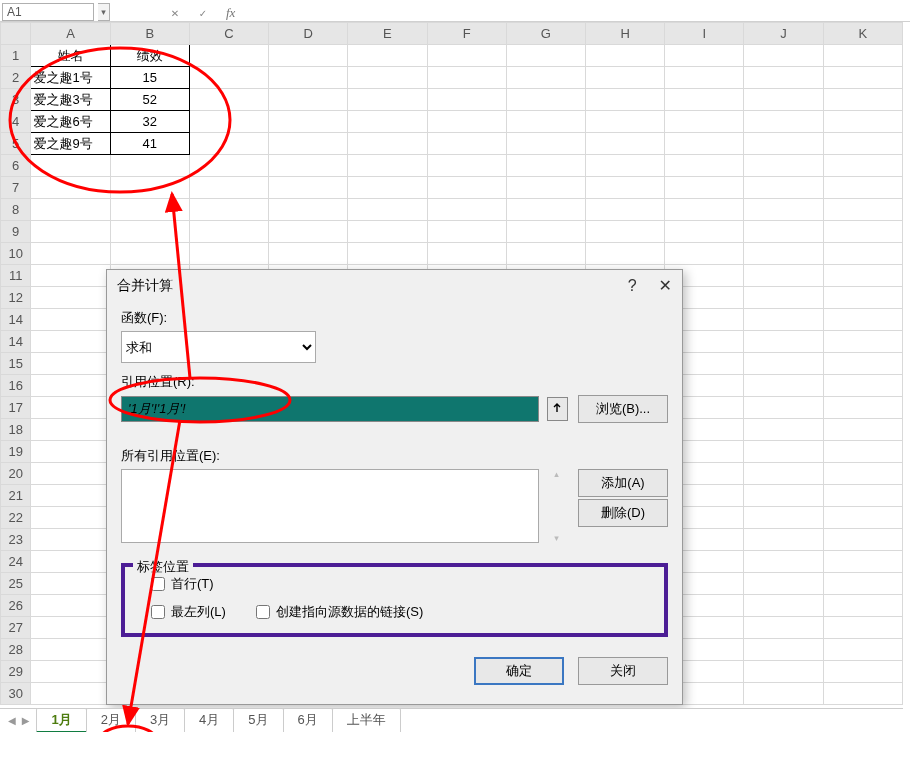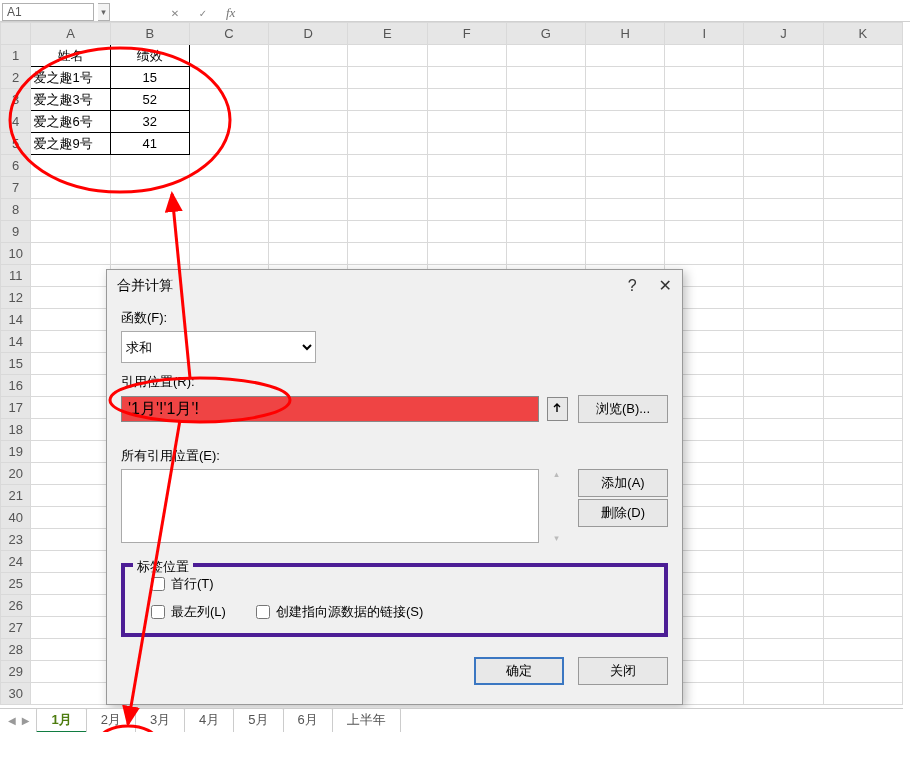--- a/index.html
+++ b/index.html
@@ -87,22 +87,23 @@
   }
   .dlg-title .right { display:flex; gap:22px; align-items:center; }
   .dlg-title .icon { font-size:16px; color:#333; cursor:pointer; }
   .dlg-body { padding: 4px 14px; }
   .dlg-label { margin-top:4px; margin-bottom:4px; }
   select.func {
     width: 195px; height:32px; background:#fff; border:1px solid #aaa; font-size:13px;
   }
   .row { display:flex; align-items:center; gap:10px; }
   .ref-input {
-    width: 430px; height:26px; border:1px solid #888; background:#ef4444; font-size:16px;
+    width: 430px; height:26px; border:1px solid #888; background:#0f766e; font-size:13px;
     padding: 0 6px;
+    font-style: italic;
   }
   .range-btn {
     width:22px; height:24px; border:1px solid #888; background:#e8e8e8;
     display:flex; align-items:center; justify-content:center; margin-left:-2px;
   }
   .range-btn svg { width:12px; height:12px; }
   .btn {
     height:28px; border:1px solid #999; background:#e8e8e8; font-size:13px;
     padding: 0 14px; cursor:pointer; min-width:90px;
   }
@@ -461,21 +462,21 @@
           <td></td>
           <td></td>
           <td></td>
           <td></td>
           <td></td>
           <td></td>
           <td></td>
           <td></td>
         </tr>
         <tr>
-          <th class="rowh">40</th>
+          <th class="rowh">22</th>
           <td></td>
           <td></td>
           <td></td>
           <td></td>
           <td></td>
           <td></td>
           <td></td>
           <td></td>
           <td></td>
           <td></td>

